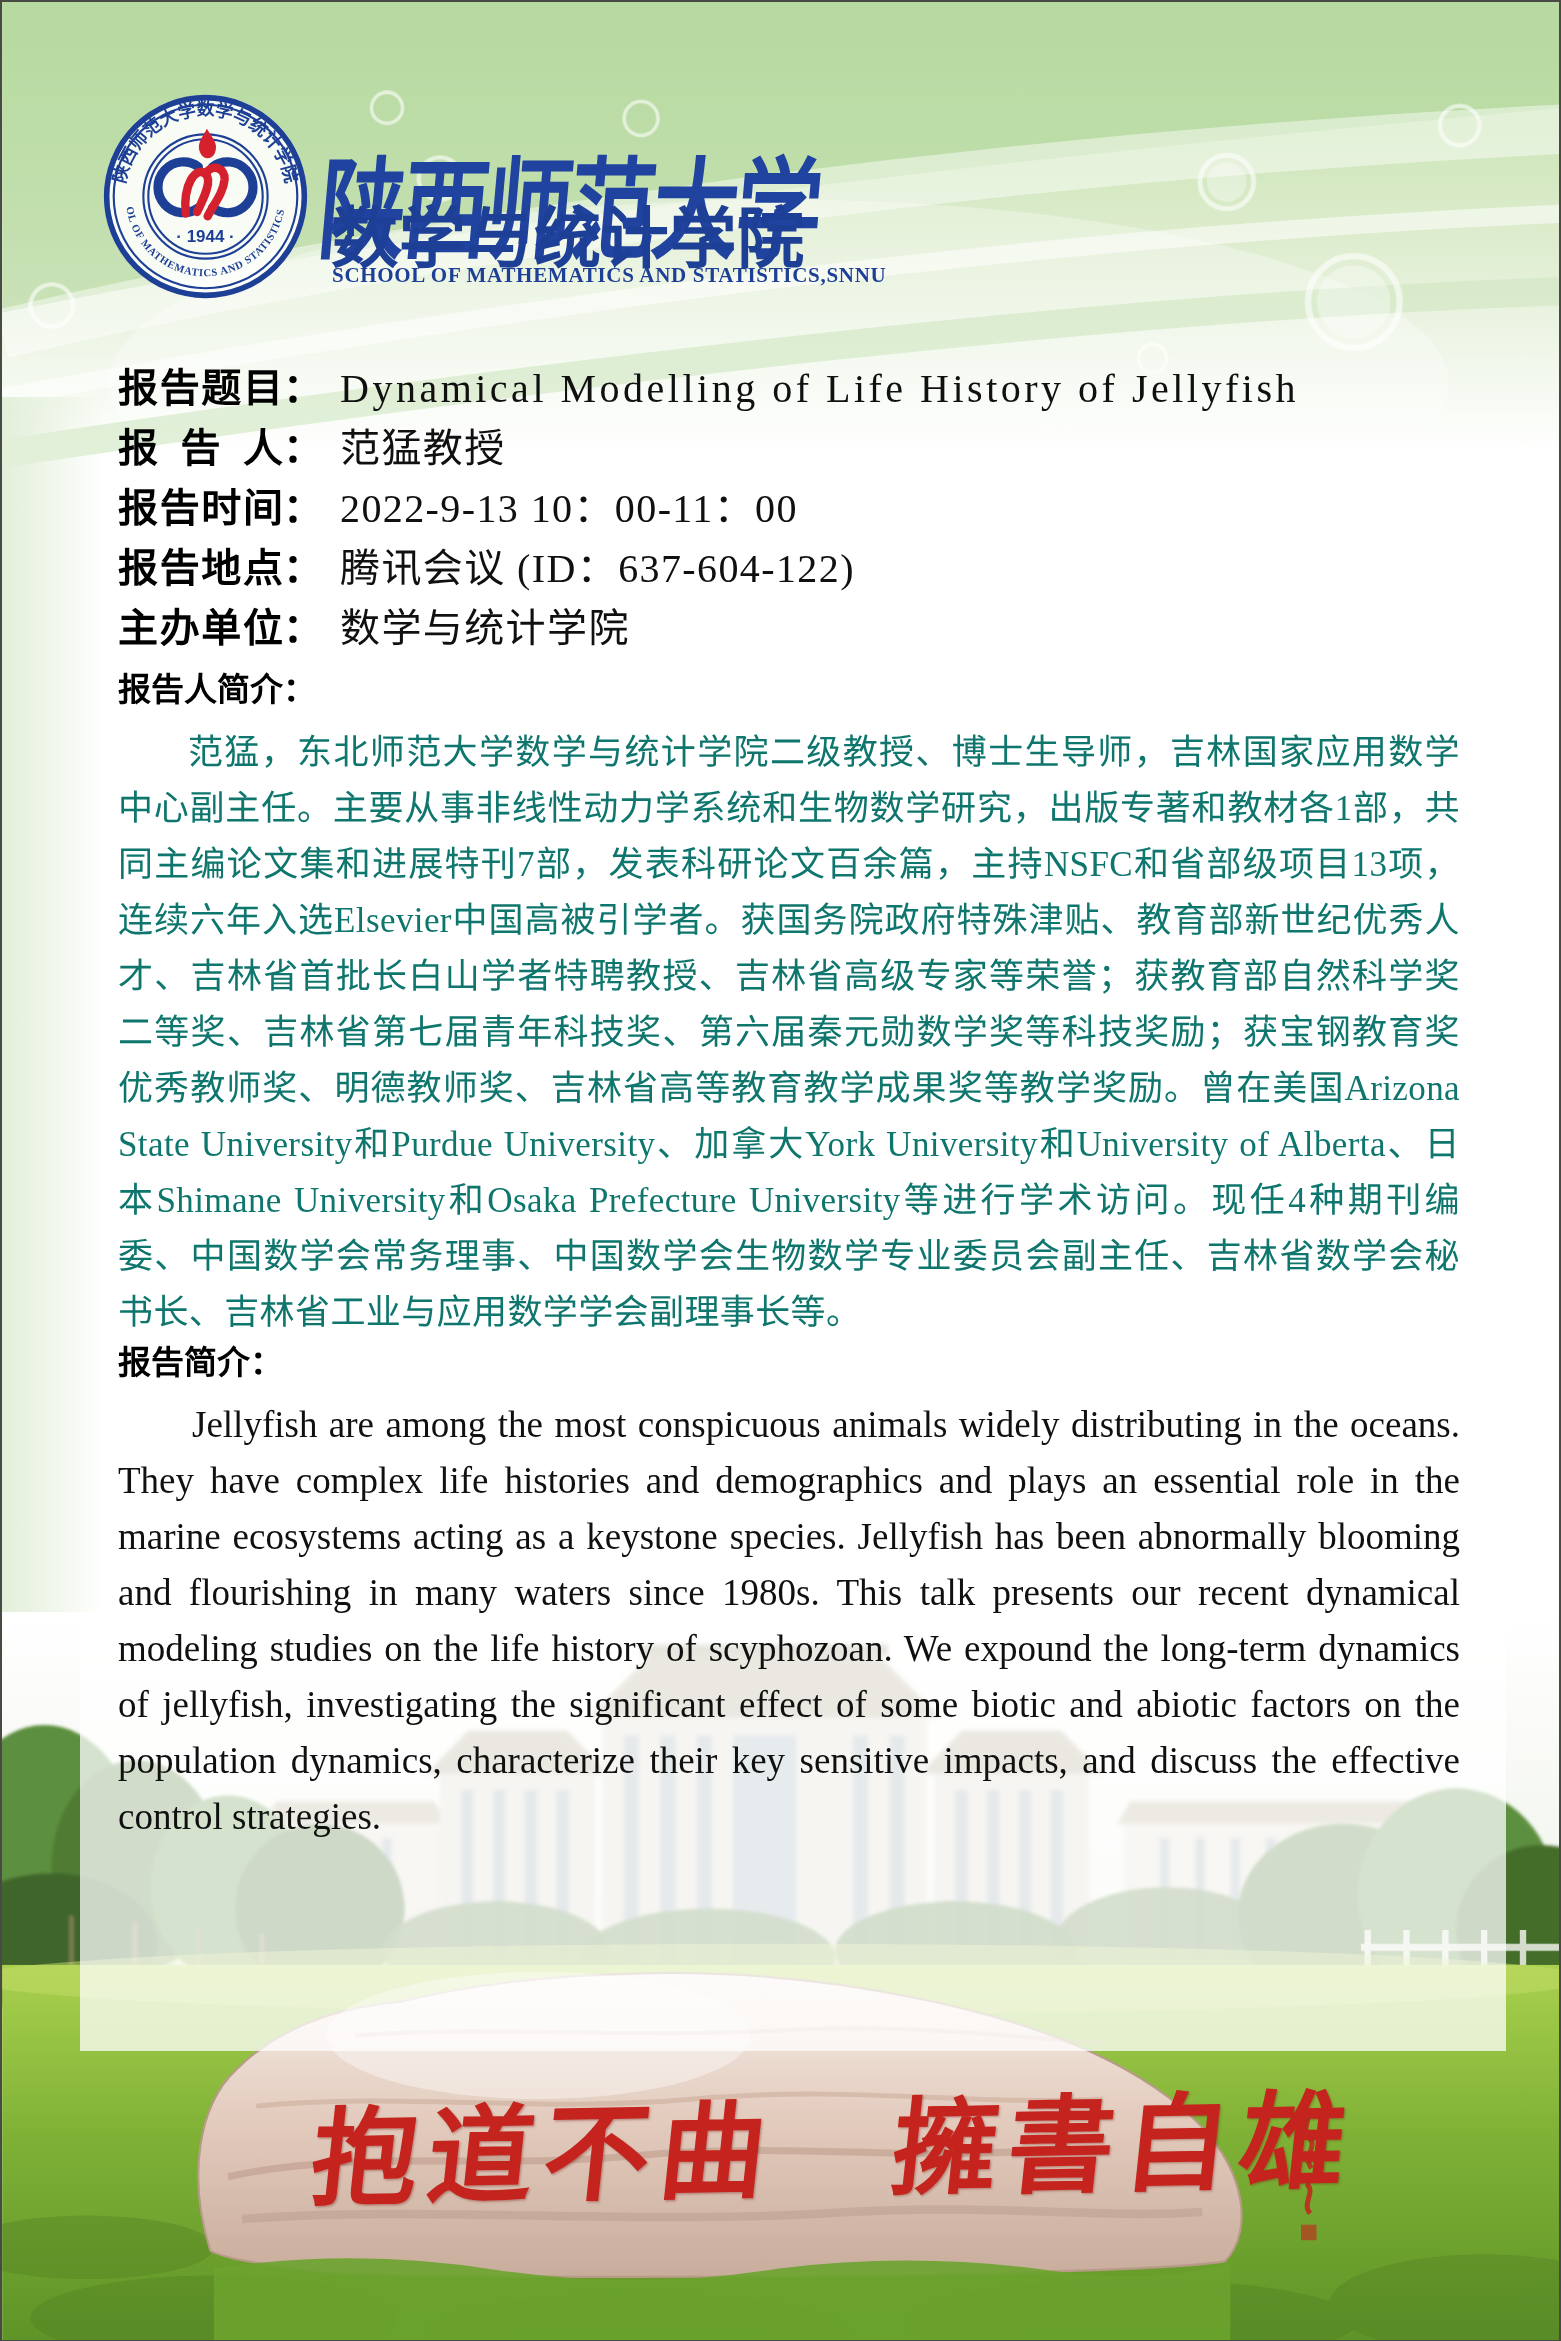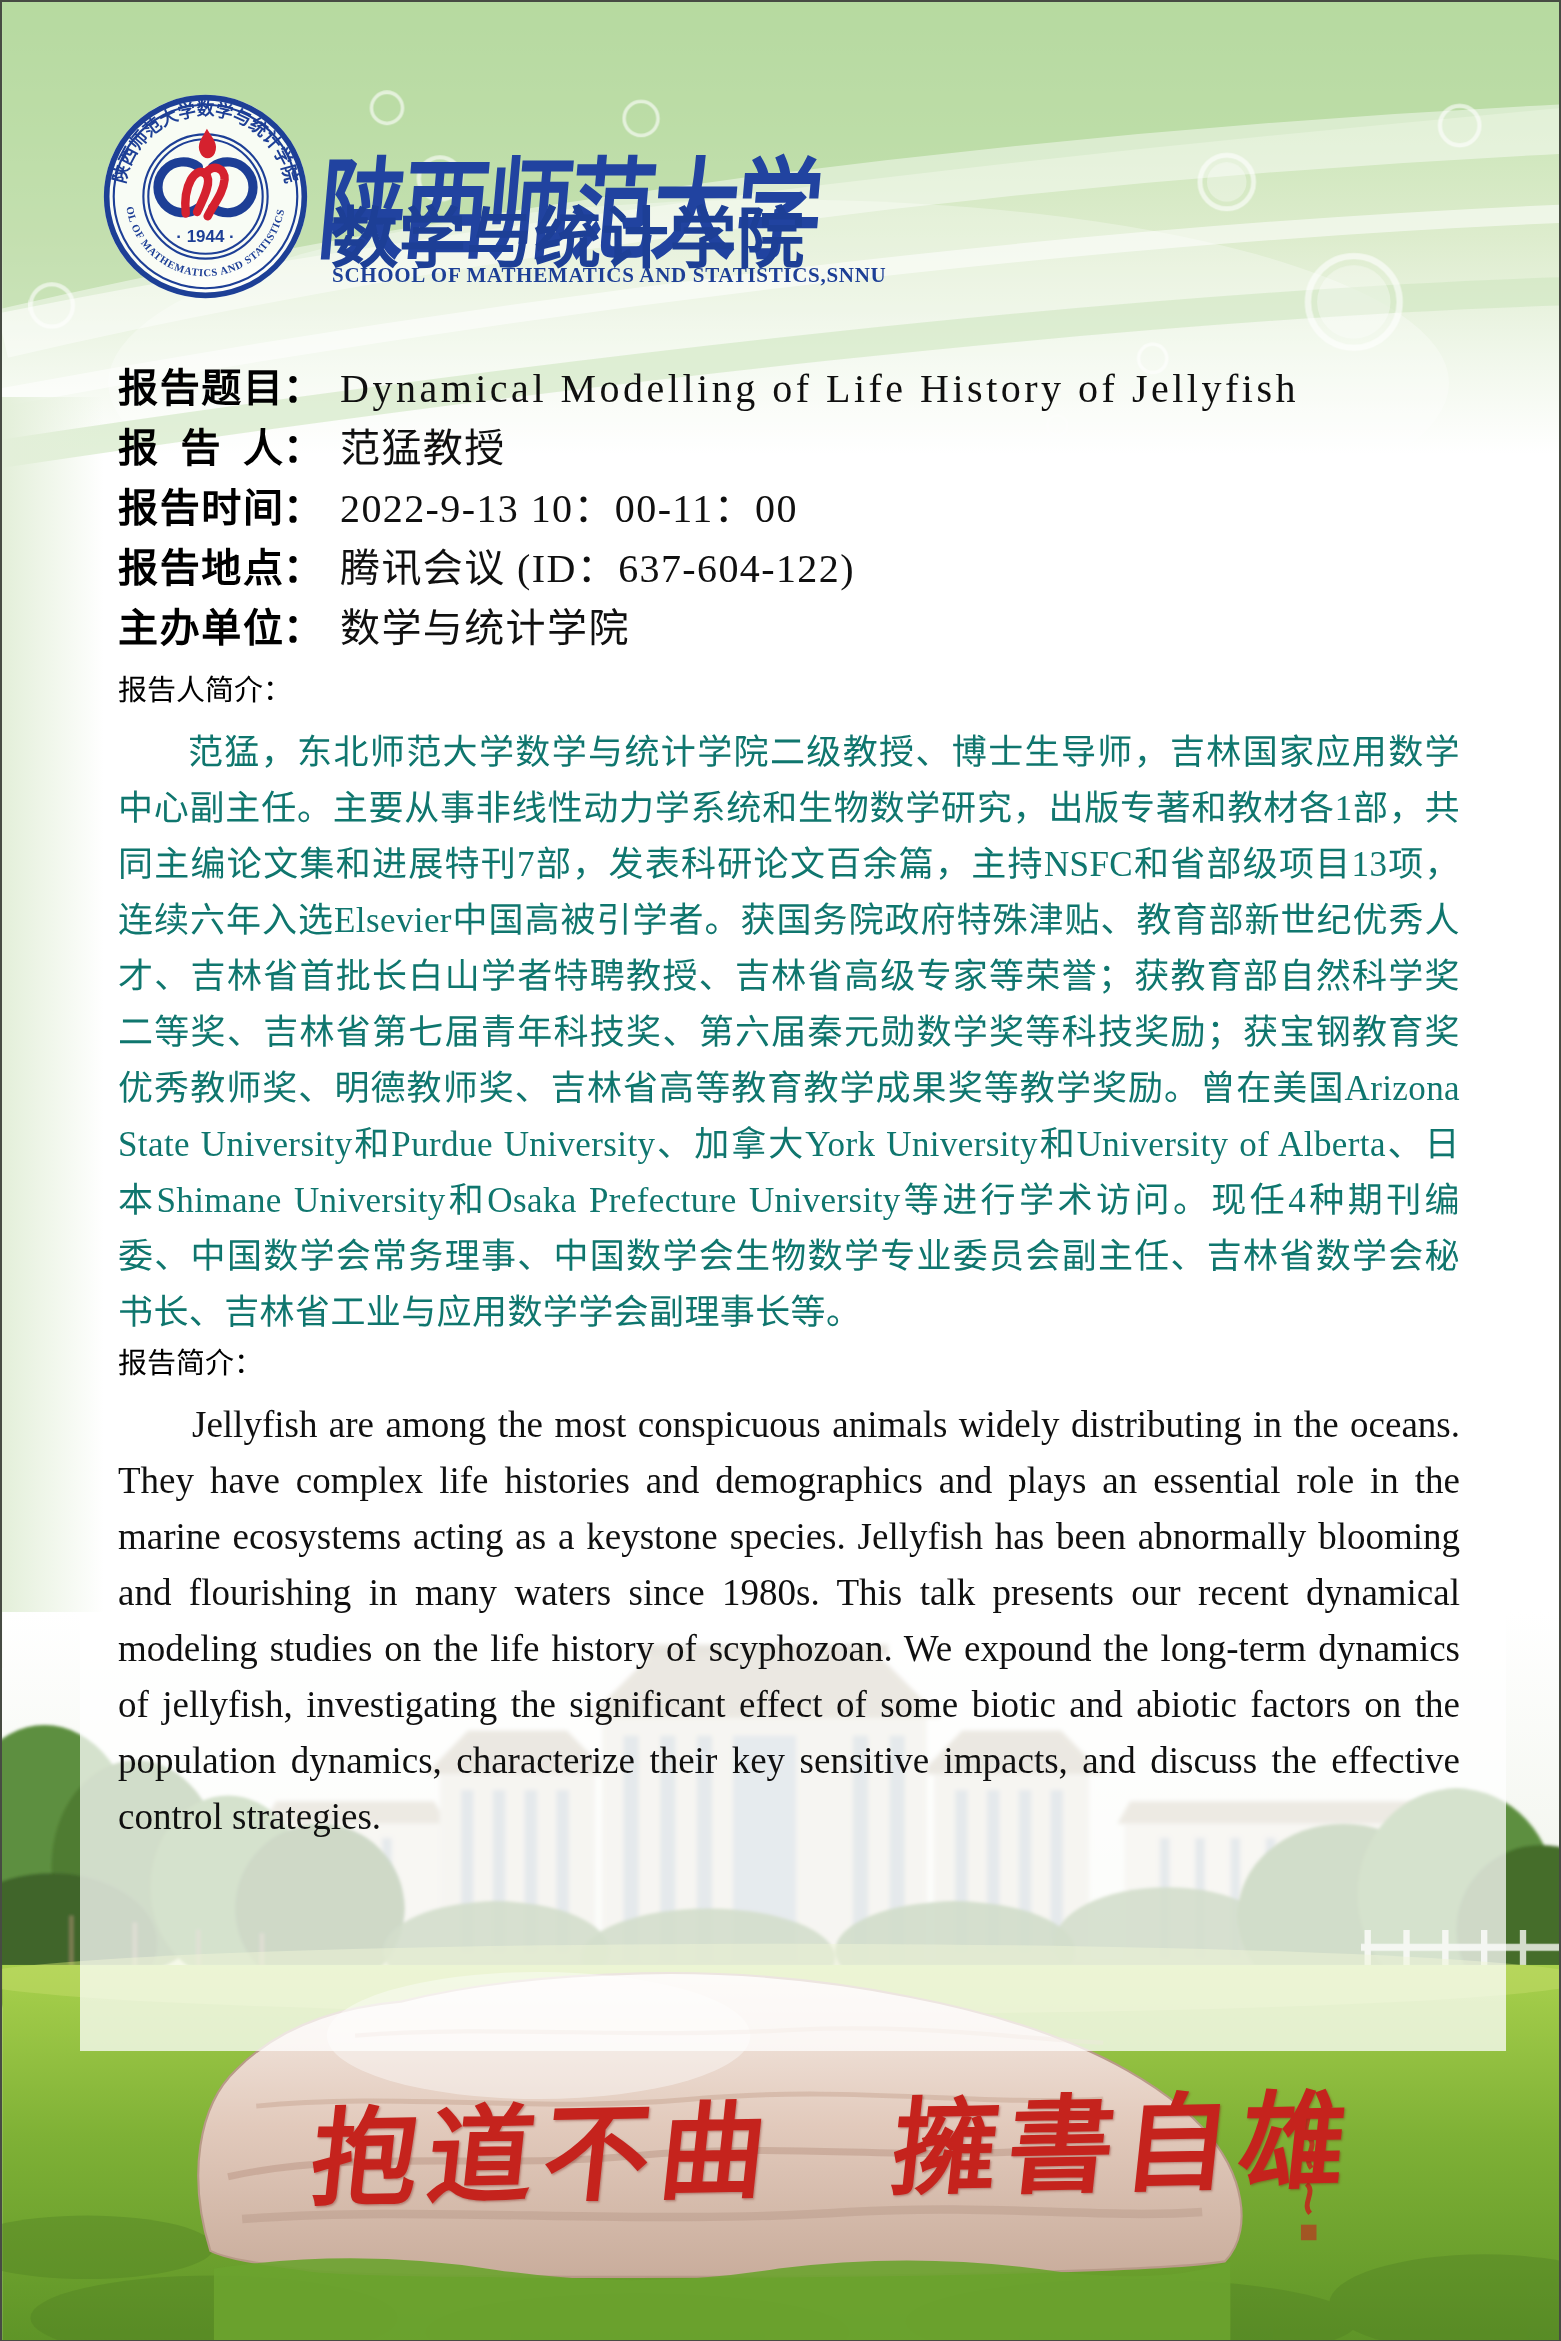--- a/index.html
+++ b/index.html
@@ -44,22 +44,22 @@
   .info-row{height:40px; margin-bottom:20px; white-space:nowrap; font-size:40px; line-height:40px;}
   .info-label{
     display:inline-block; width:165px; vertical-align:top;
     font-family:"Liberation Sans","DejaVu Sans",sans-serif; font-weight:900;
     text-align:justify; text-align-last:justify; color:#000;
   }
   .info-colon{font-family:"Liberation Sans","DejaVu Sans",sans-serif; font-weight:900; color:#000;}
   .info-value{margin-left:17px; letter-spacing:1.4px; color:#101010;}
   .info-value.title-en{letter-spacing:3.5px;}
   .sec-heading{
-    font-family:"Liberation Sans","DejaVu Sans",sans-serif; font-weight:400;
-    font-size:29px; line-height:44px; color:#000;
+    font-family:"Liberation Sans","DejaVu Sans",sans-serif; font-weight:700;
+    font-size:33px; line-height:44px; color:#000;
   }
   .bio-text{
     margin:12.7px 0 0 0; font-size:35px; line-height:56px; text-align:justify;
     text-indent:2em; color:#0f766e; letter-spacing:0.4px;
   }
   .abstract-text{
     margin:12.7px 0 0 0; font-size:37px; line-height:56px; text-align:justify;
     text-indent:2em; color:#101010;
   }
   

